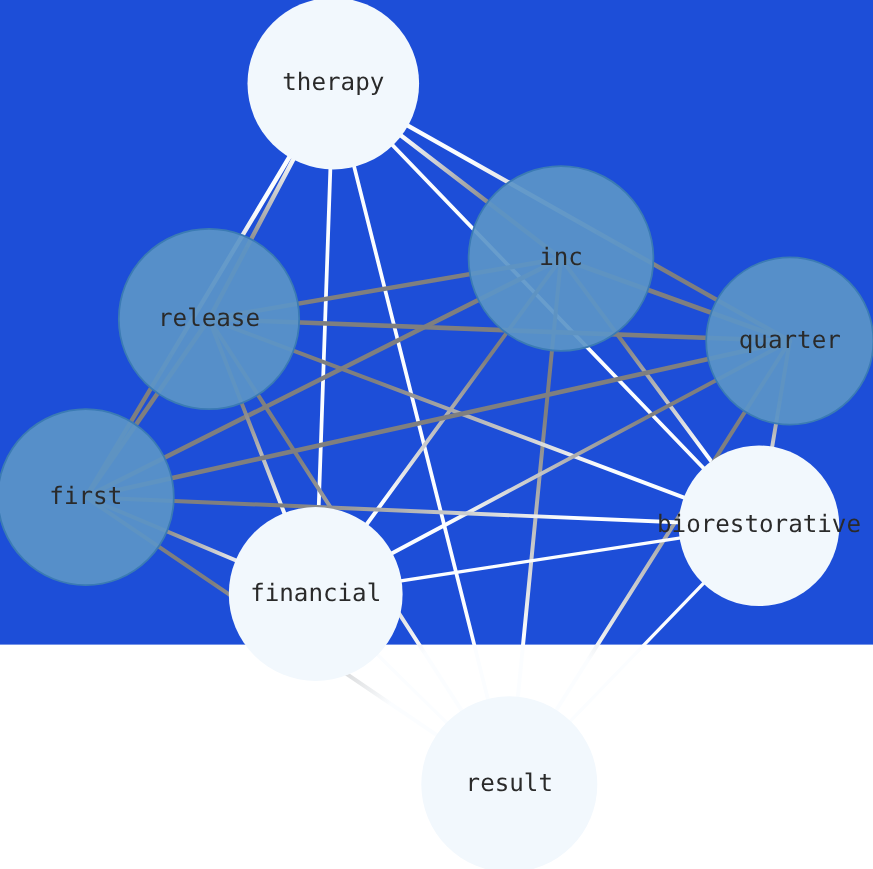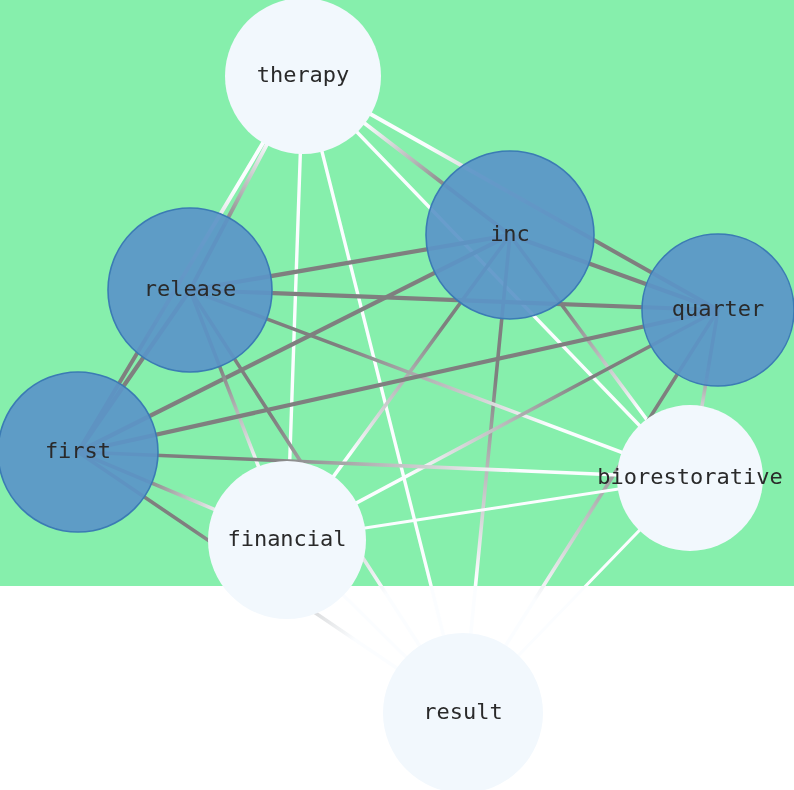--- a/index.html
+++ b/index.html
@@ -1,20 +1,20 @@
 <!DOCTYPE html>
 <html><head>
 <meta charset="utf-8">
 <style>
   html,body{margin:0;padding:0;background:#ffffff;}
   body{
     width:794px;height:790px;overflow:hidden;
     font-family:"DejaVu Sans Mono", monospace;
   }
-  #graph-root{position:relative;width:794px;height:586px;background:#86efac;}
+  #graph-root{position:relative;width:794px;height:586px;background:#1d4ed8;}
   svg#network-canvas{position:absolute;inset:0;width:794px;height:790px;display:block;}
   .node-label{
     font-family:"DejaVu Sans Mono", monospace;
     font-size:22px;
     fill:#2a2a2a;
     text-anchor:middle;
     dominant-baseline:middle;
     paint-order:stroke;
   }
 </style>

